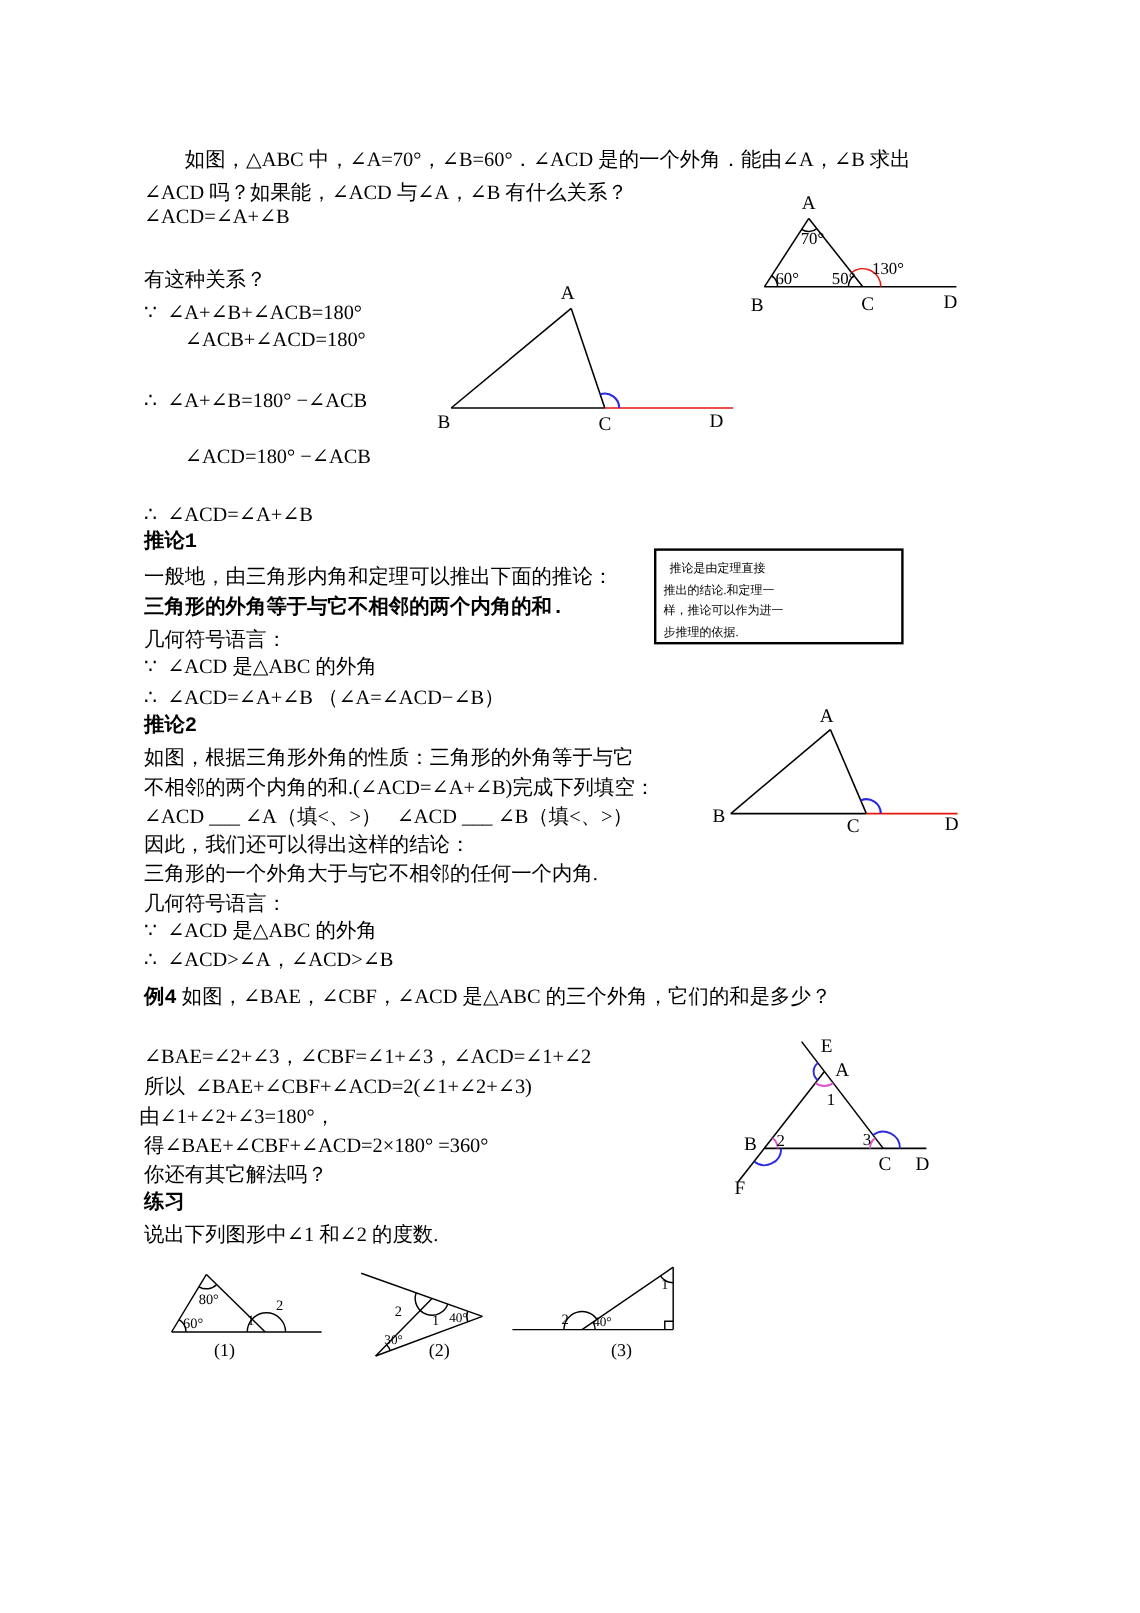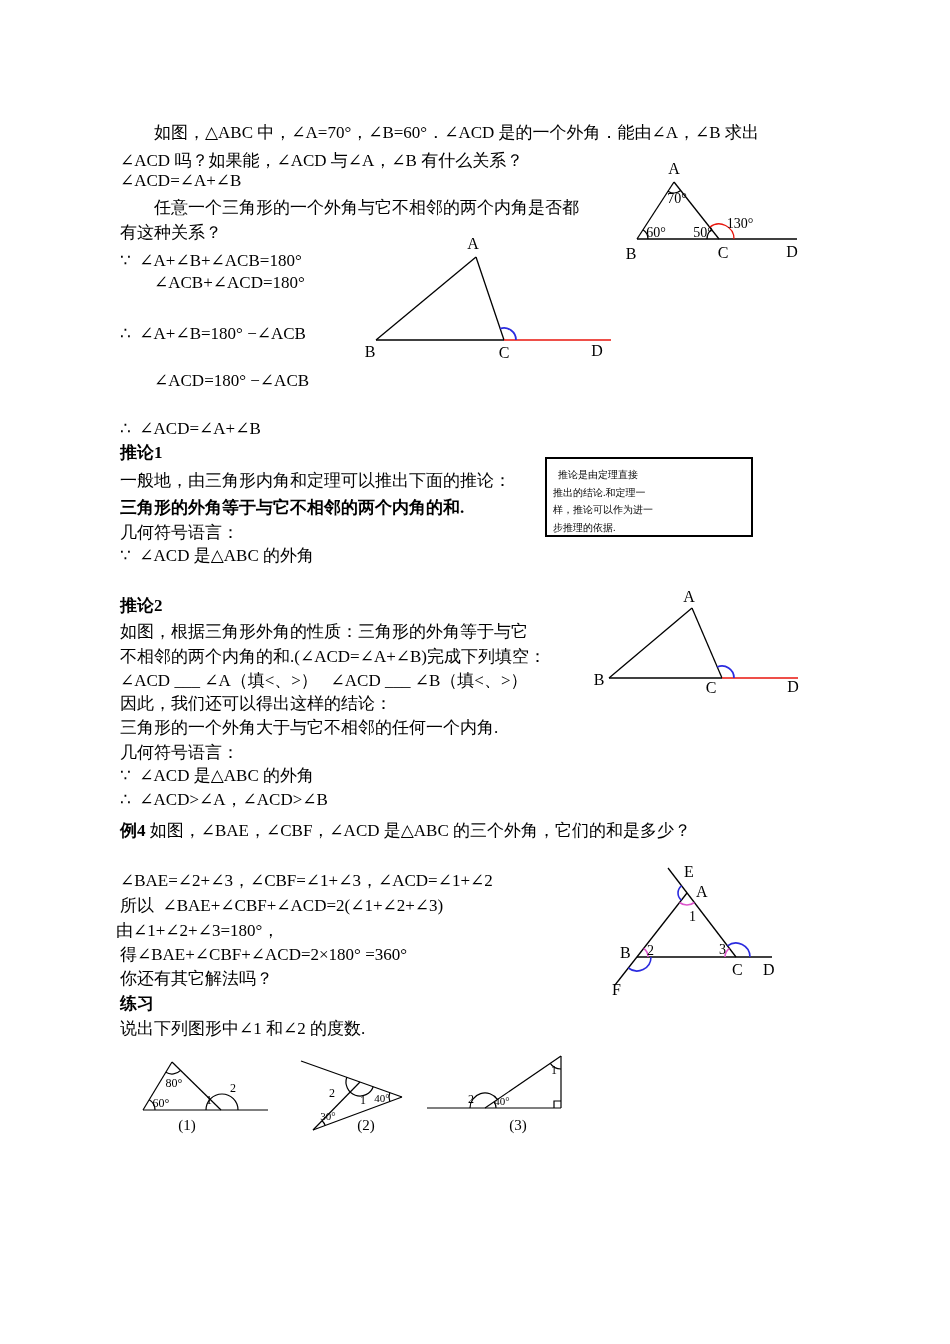--- a/index.html
+++ b/index.html
@@ -1,51 +1,51 @@
 <!DOCTYPE html>
 <html><head>
 <meta charset="utf-8">
 <style>
   html,body{margin:0;padding:0;background:#fff;}
   .page{position:relative;width:950px;height:1344px;background:#ffffff;
         font-family:"Liberation Serif","DejaVu Serif",serif;color:#000;overflow:hidden;}
   .ln{position:absolute;font-size:17px;line-height:22px;white-space:pre;}
-  .b{font-weight:bold;}
+  .b{font-weight:bold;font-family:Liberation Mono, monospace;}
   .note{position:absolute;left:545px;top:457px;width:192px;height:62px;
         border:2px solid #000;padding:7px 6px;font-size:10px;line-height:17.5px;}
   .note div{white-space:pre;}
   svg{position:absolute;overflow:visible;}
   svg text{font-family:"Liberation Serif","DejaVu Serif",serif;fill:#000;}
   .lbl{font-size:16px;}
   .ang{font-size:14px;}
   .sm{font-size:12px;}
   .xs{font-size:11px;}
   .cap{font-size:15px;}
 </style>
 </head>
 <body>
 
 <div class="page">
 
   <div class="ln" style="left:154px;top:122px">如图，△ABC 中，∠A=70°，∠B=60°．∠ACD 是的一个外角．能由∠A，∠B 求出</div>
   <div class="ln" style="left:120px;top:150px">∠ACD 吗？如果能，∠ACD 与∠A，∠B 有什么关系？</div>
   <div class="ln" style="left:120px;top:170px">∠ACD=∠A+∠B</div>
-  <div class="ln" style="left:154px;top:197px">任意一个三角形的一个外角与它不相邻的两个内角是否都</div>
   <div class="ln" style="left:120px;top:222px">有这种关系？</div>
   <div class="ln" style="left:120px;top:250px">∵  ∠A+∠B+∠ACB=180°</div>
   <div class="ln" style="left:154px;top:272px">∠ACB+∠ACD=180°</div>
   <div class="ln" style="left:120px;top:323px">∴  ∠A+∠B=180° −∠ACB</div>
   <div class="ln" style="left:154px;top:370px">∠ACD=180° −∠ACB</div>
   <div class="ln" style="left:120px;top:418px">∴  ∠ACD=∠A+∠B</div>
 
   <div class="ln b" style="left:120px;top:442px">推论1</div>
   <div class="ln b" style="left:120px;top:497px">三角形的外角等于与它不相邻的两个内角的和.</div>
   <div class="ln" style="left:120px;top:470px">一般地，由三角形内角和定理可以推出下面的推论：</div>
   <div class="ln" style="left:120px;top:522px">几何符号语言：</div>
   <div class="ln" style="left:120px;top:545px">∵  ∠ACD 是△ABC 的外角</div>
+  <div class="ln" style="left:120px;top:571px">∴  ∠ACD=∠A+∠B （∠A=∠ACD−∠B）</div>
 
   <div class="ln b" style="left:120px;top:595px">推论2</div>
   <div class="ln" style="left:120px;top:621px">如图，根据三角形外角的性质：三角形的外角等于与它</div>
   <div class="ln" style="left:120px;top:670px">∠ACD ___ ∠A（填&lt;、&gt;）   ∠ACD ___ ∠B（填&lt;、&gt;）</div>
   <div class="ln" style="left:120px;top:646px">不相邻的两个内角的和.(∠ACD=∠A+∠B)完成下列填空：</div>
   <div class="ln" style="left:120px;top:693px">因此，我们还可以得出这样的结论：</div>
   <div class="ln" style="left:120px;top:717px">三角形的一个外角大于与它不相邻的任何一个内角.</div>
   <div class="ln" style="left:120px;top:742px">几何符号语言：</div>
   <div class="ln" style="left:120px;top:765px">∵  ∠ACD 是△ABC 的外角</div>
   <div class="ln" style="left:120px;top:789px">∴  ∠ACD&gt;∠A，∠ACD&gt;∠B</div>

